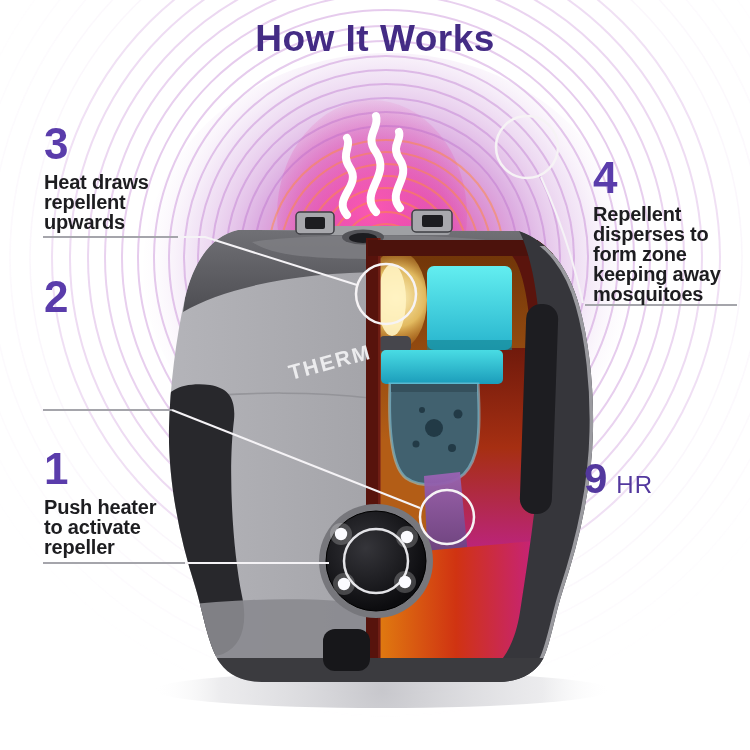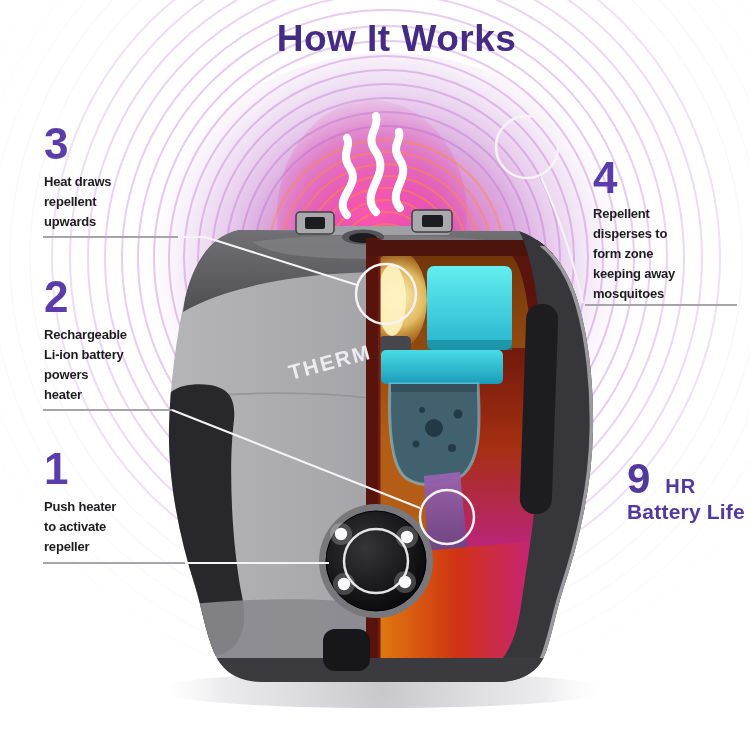--- a/index.html
+++ b/index.html
@@ -1,41 +1,41 @@
 <!DOCTYPE html>
 <html><head>
 <meta charset="utf-8">
 <style>
   html,body{margin:0;padding:0;background:#ffffff;}
   #stage{
     position:relative;width:750px;height:750px;overflow:hidden;background:#ffffff;
     font-family:"Liberation Sans", sans-serif;
   }
   #scene{position:absolute;left:0;top:0;}
-  .overlay{position:absolute;z-index:5;padding-left:43px;}
+  .overlay{position:absolute;z-index:5;}
   .page-title{
     left:0;right:0;top:18px;text-align:center;
     font-size:37px;font-weight:800;color:#442c85;letter-spacing:.5px;
   }
   .step{position:absolute;z-index:6;}
   .step-number{font-size:44px;line-height:44px;font-weight:800;color:#5a3cab;}
   .step-text{
-    margin-top:6px;font-size:13px;line-height:20px;font-weight:700;color:#1d1d20;
+    margin-top:6px;font-size:20px;line-height:20px;font-weight:700;color:#1d1d20;
     white-space:pre-line;letter-spacing:-.2px;
   }
   #step3{left:44px;top:122px;}
   #step2{left:44px;top:275px;}
   #step1{left:44px;top:447px;}
   #step4{left:593px;top:156px;width:150px;}
   #step4 .step-text{margin-top:4px;}
   .coverage-badge{left:604px;top:348px;width:140px;height:92px;}
   .battery-badge{left:584px;top:458px;color:#53389e;z-index:6;}
   .battery-row{display:flex;align-items:baseline;}
   .battery-value{font-size:42px;font-weight:800;line-height:42px;}
-  .battery-unit{font-size:20px;font-weight:700;margin-left:15px;letter-spacing:1px;}
+  .battery-unit{font-size:24px;font-weight:400;margin-left:9px;letter-spacing:1px;}
   .battery-label{font-size:21px;font-weight:800;margin-top:0px;letter-spacing:.2px;}
 </style>
 </head>
 <body>
 
 <div id="stage">
 
   <svg id="scene" width="750" height="750" viewBox="0 0 750 750">
     <defs>
       <radialGradient id="radGlow" gradientUnits="userSpaceOnUse" cx="388" cy="268" r="255">
@@ -269,24 +269,20 @@
   <div class="overlay page-title">How It Works</div>
 
   <div class="step" id="step3">
     <div class="step-number">3</div>
     <div class="step-text">Heat draws
 repellent
 upwards</div>
   </div>
   <div class="step" id="step2">
     <div class="step-number">2</div>
-    <div class="step-text">Rechargeable
-Li-ion battery
-powers
-heater</div>
   </div>
   <div class="step" id="step1">
     <div class="step-number">1</div>
     <div class="step-text">Push heater
 to activate
 repeller</div>
   </div>
   <div class="step" id="step4">
     <div class="step-number">4</div>
     <div class="step-text">Repellent
@@ -295,16 +291,15 @@
 keeping away
 mosquitoes</div>
   </div>
 
 
   <div class="overlay battery-badge">
     <div class="battery-row">
       <span class="battery-value">9</span>
       <span class="battery-unit">HR</span>
     </div>
-    <div class="battery-label">Battery Life</div>
   </div>
 
 </div>
 
 </body></html>

